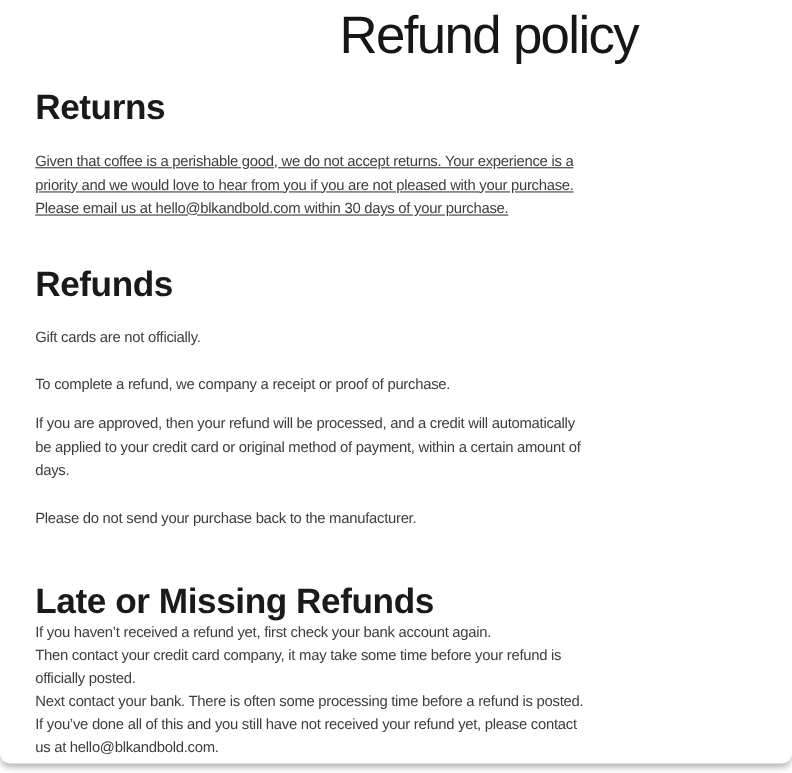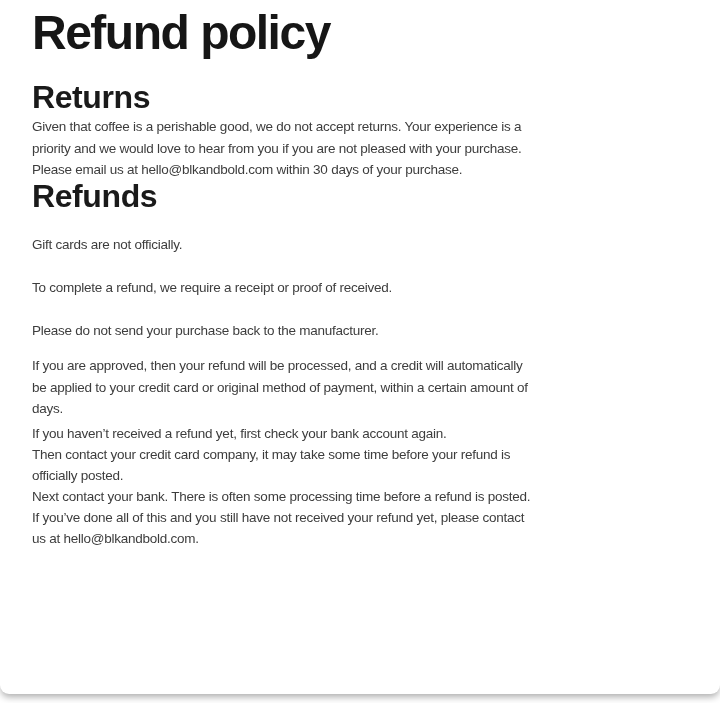--- a/index.html
+++ b/index.html
@@ -30,45 +30,45 @@
     box-shadow: 0 4px 7px -1px rgba(0, 0, 0, 0.32);
   }
   .content {
     padding: 2px 0 0 32px;
     width: 548px;
   }
   h1 {
     margin: 2px 0 0 0;
     font-size: 48px;
     line-height: 58px;
-    font-weight: 700;
+    font-weight: 400;
     letter-spacing: -1.5px;
-    text-align: left;
+    text-align: right;
     color: var(--title, #161616);
   }
   h2 {
     margin: 0;
     font-size: 32px;
     line-height: 30px;
     font-weight: 700;
     letter-spacing: -0.4px;
     color: var(--heading, #1a1a1a);
   }
   .h-returns { margin-top: 20px; }
-  .h-refunds { }
+  .h-refunds { margin-top: 42px; }
   .h-late    { margin-top: 49px; }
   .para {
     margin: 0;
     font-size: 13.5px;
     line-height: 21.5px;
     letter-spacing: -0.25px;
     color: var(--body, #3d3d3d);
     white-space: pre; 
   }
-  .p-returns      { margin-top: 4px; }
+  .p-returns      { margin-top: 24px; text-decoration: underline; }
   .p-gift         { margin-top: 23px; }
   .p-receipt      { margin-top: 21.5px; }
   .p-manufacturer { margin-top: 21.5px; }
   .p-approved     { margin-top: 14px; }
   .p-late         { margin-top: 3px; line-height: 21px; }
 </style>
 </head>
 <body>
 
 <div class="frame">
@@ -80,28 +80,29 @@
       <section>
         <h2 class="h-returns">Returns</h2>
         <p class="para p-returns">Given that coffee is a perishable good, we do not accept returns. Your experience is a
 priority and we would love to hear from you if you are not pleased with your purchase.
 Please email us at hello@blkandbold.com within 30 days of your purchase.</p>
       </section>
 
       <section>
         <h2 class="h-refunds">Refunds</h2>
         <p class="para p-gift">Gift cards are not officially.</p>
-        <p class="para p-receipt">To complete a refund, we require a receipt or proof of received.</p>
-        <p class="para p-manufacturer">Please do not send your purchase back to the manufacturer.</p>
+        <p class="para p-receipt">To complete a refund, we company a receipt or proof of purchase.</p>
         <p class="para p-approved">If you are approved, then your refund will be processed, and a credit will automatically
 be applied to your credit card or original method of payment, within a certain amount of
 days.</p>
+        <p class="para p-manufacturer">Please do not send your purchase back to the manufacturer.</p>
       </section>
 
       <section>
+        <h2 class="h-late">Late or Missing Refunds</h2>
         <p class="para p-late">If you haven’t received a refund yet, first check your bank account again.
 Then contact your credit card company, it may take some time before your refund is
 officially posted.
 Next contact your bank. There is often some processing time before a refund is posted.
 If you’ve done all of this and you still have not received your refund yet, please contact
 us at hello@blkandbold.com.</p>
       </section>
 
     </div>
   </div>

